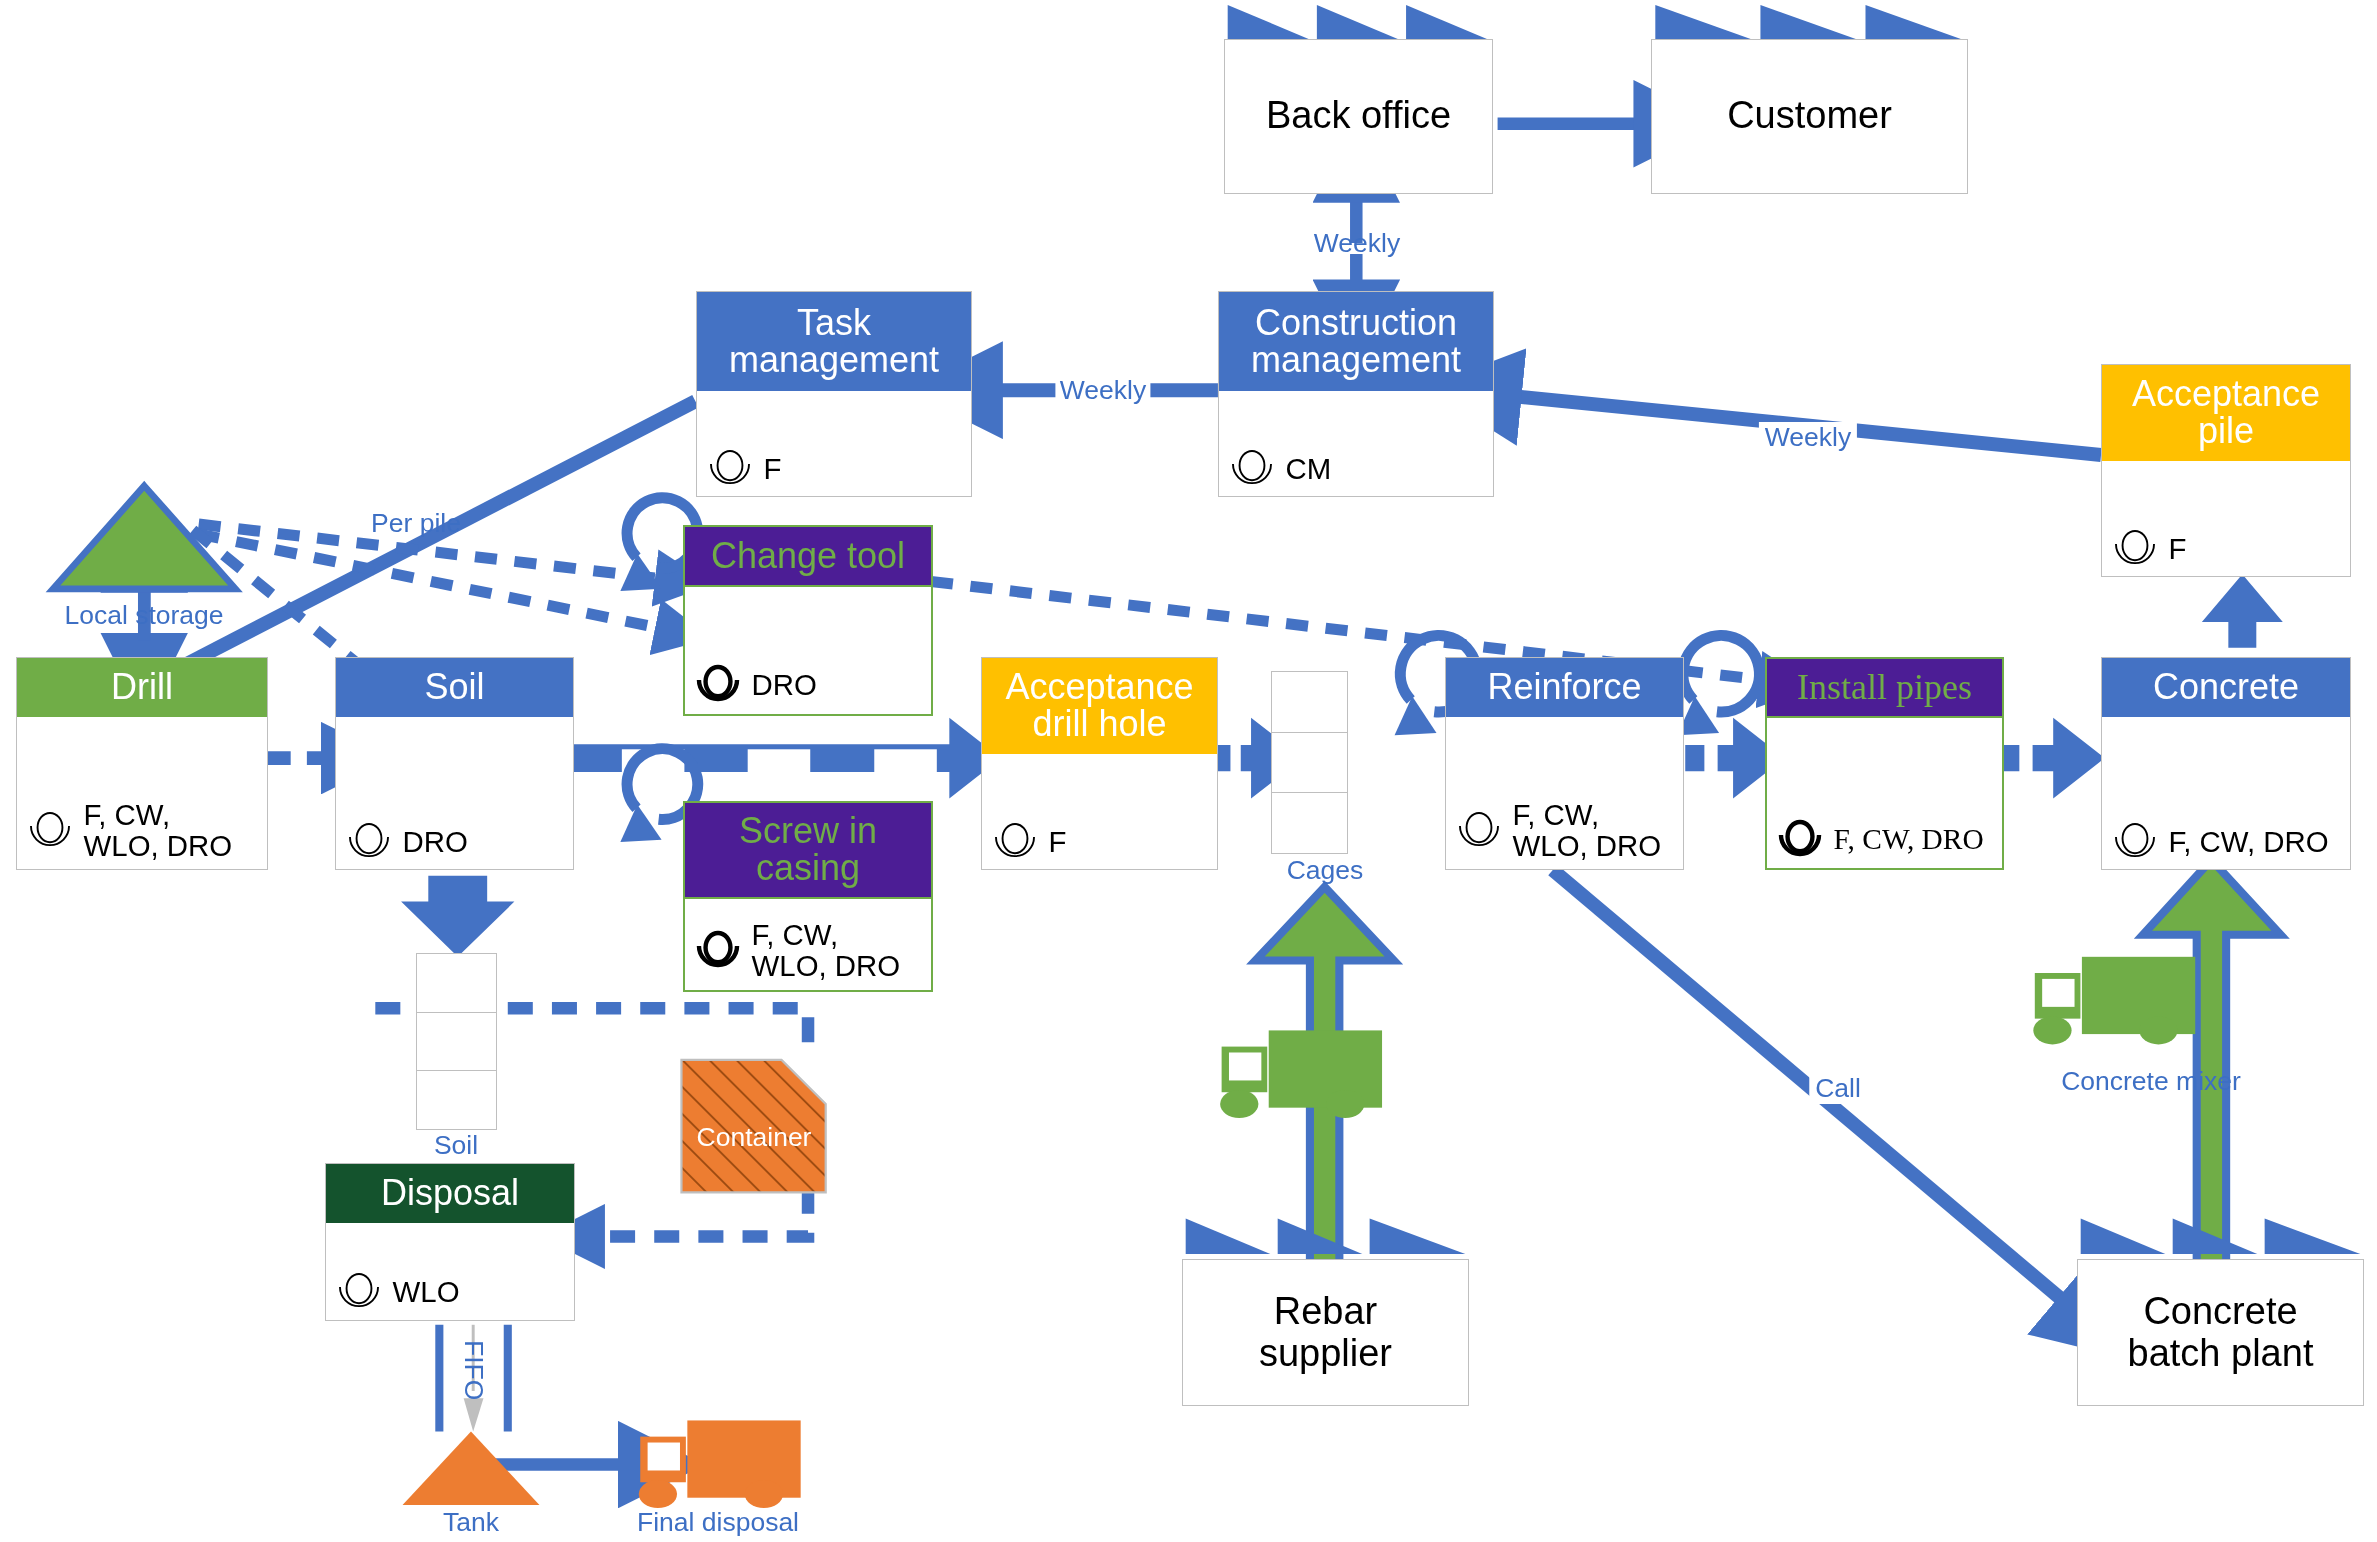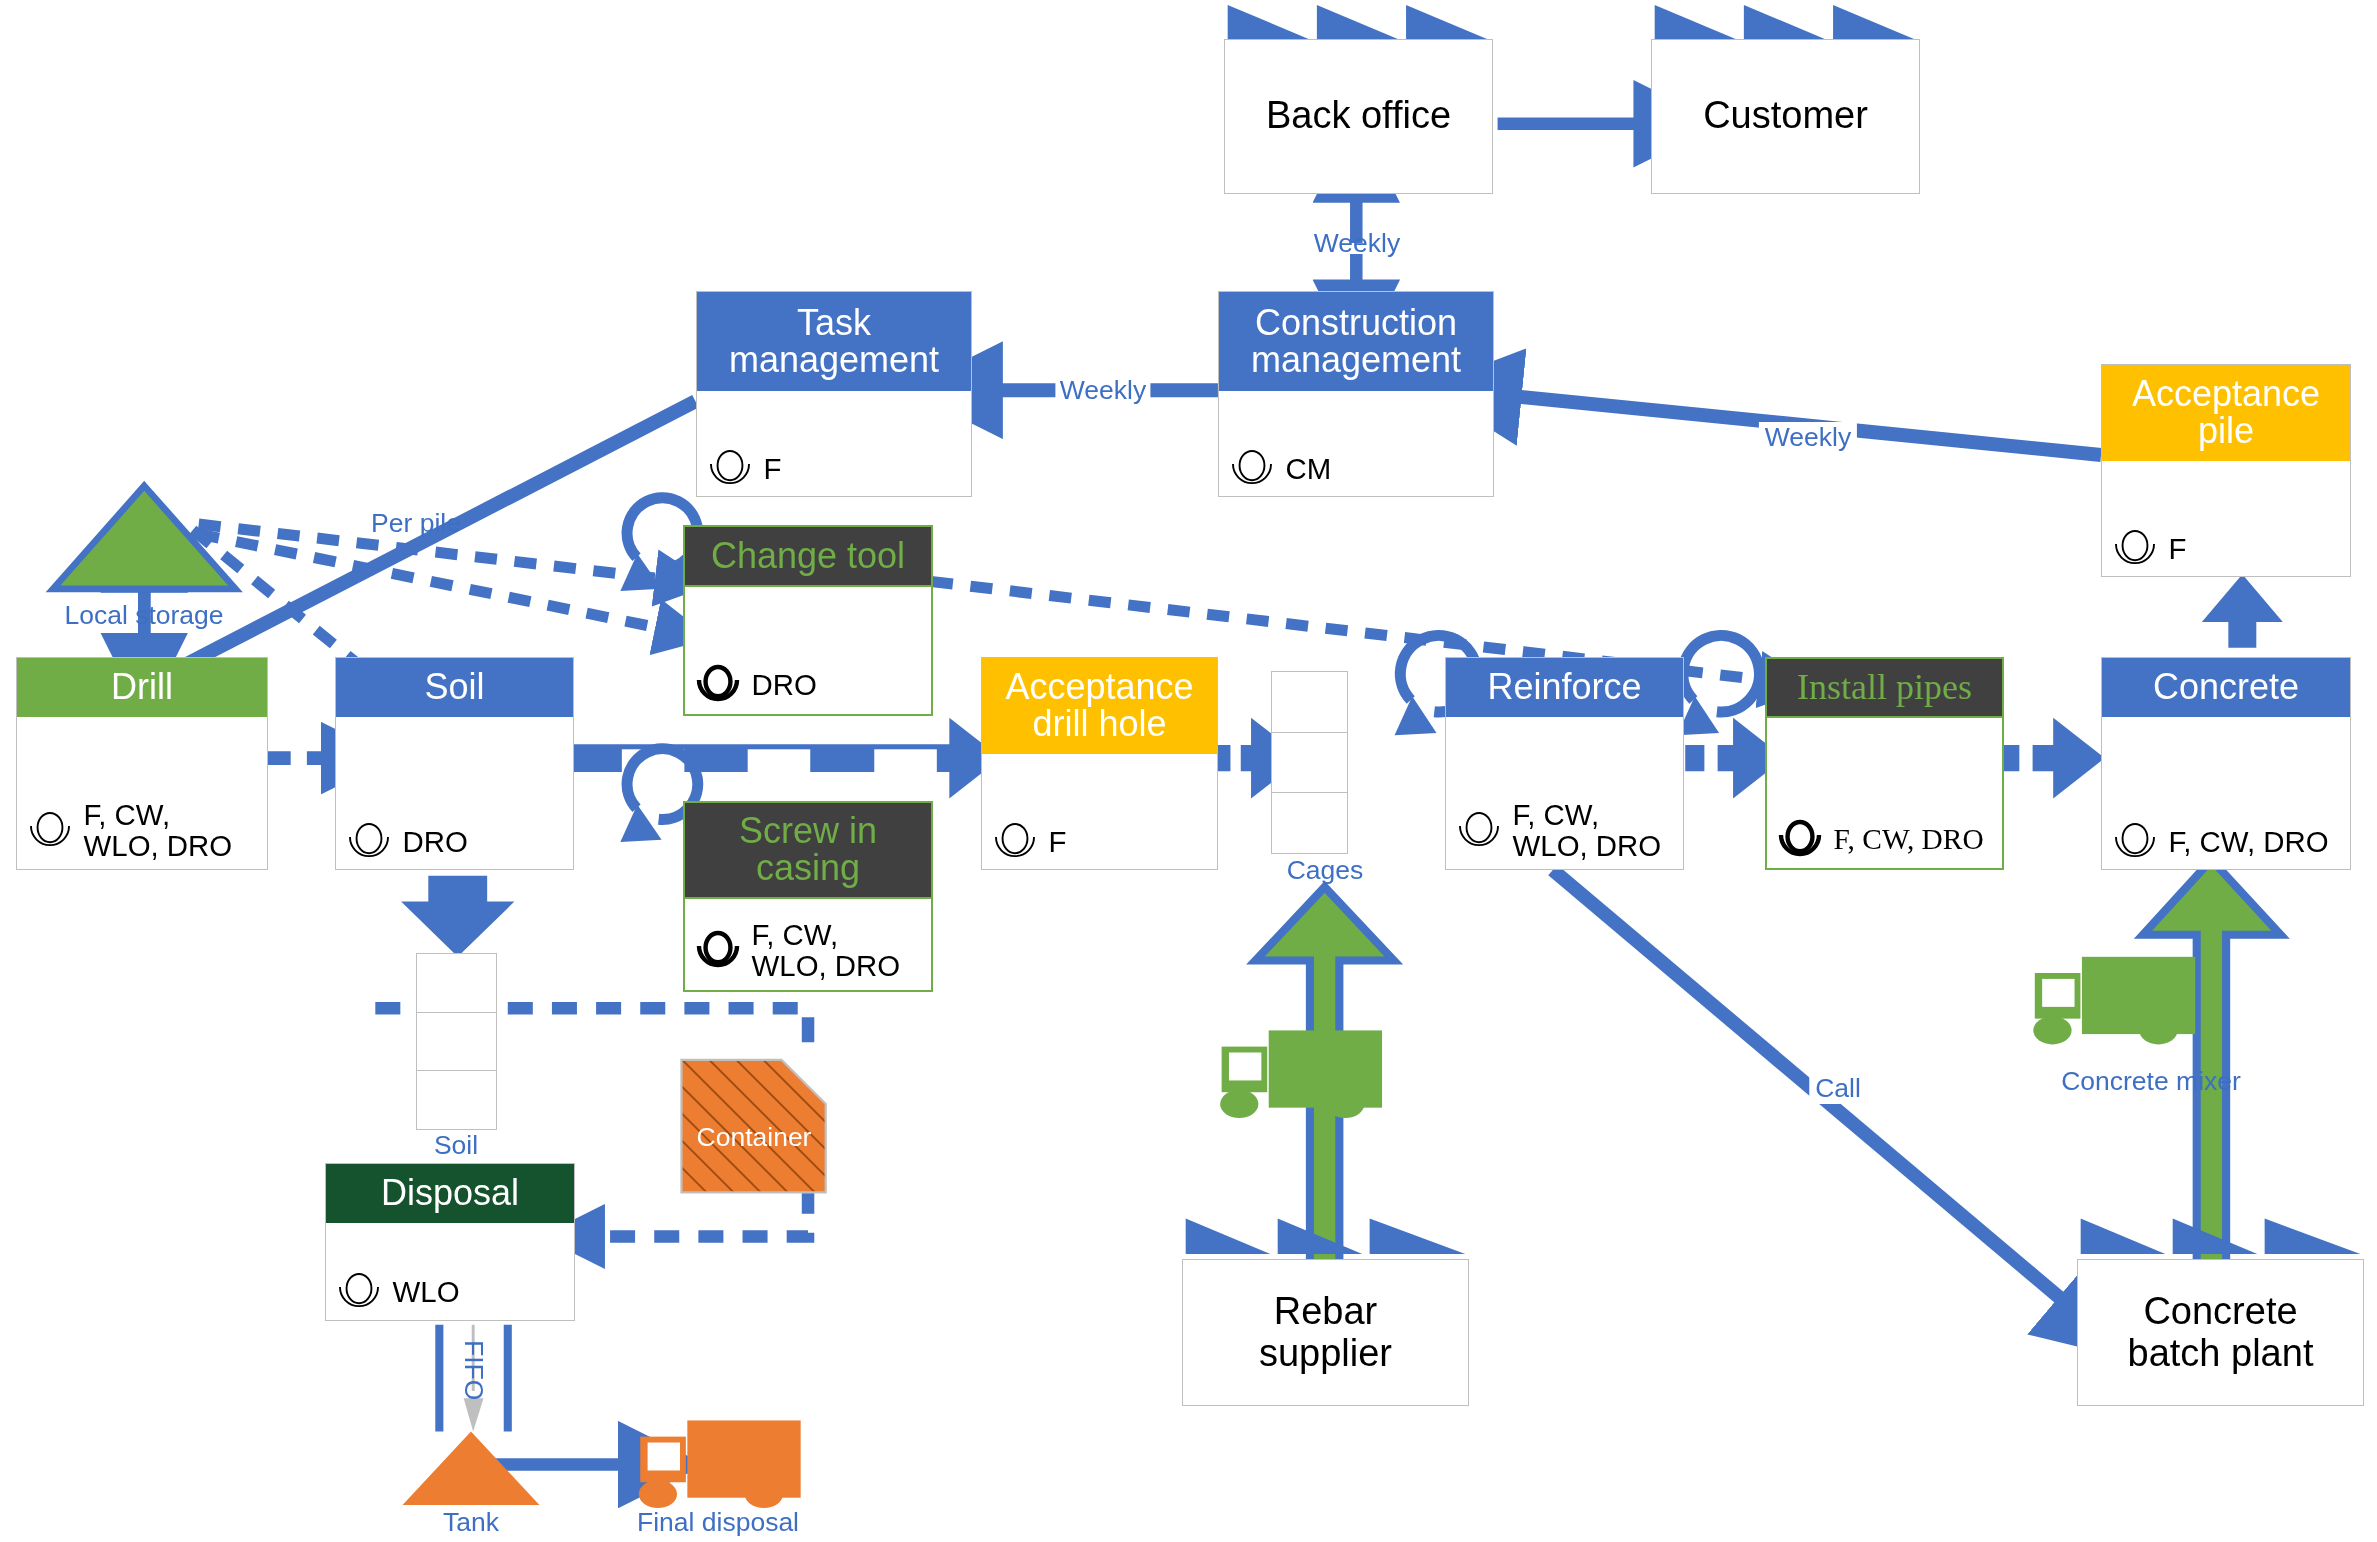--- a/index.html
+++ b/index.html
@@ -15,21 +15,21 @@
   .pbox .res{position:absolute;left:10.3px;bottom:7.4px;display:flex;align-items:center;gap:10.3px;}
   .res .rtxt{font-size:29.4px;color:#000;line-height:1.06;white-space:pre-line;}
 
   .hdr-blue{background:#4472C4;}
   .hdr-green{background:#70AD47;}
   .hdr-orange{background:#14532d;}
   .hdr-amber{background:#FFC000;}
 
   
   .gbox{border:2.9px solid #70AD47;}
-  .gbox .hdr{background:#404040;color:#70AD47;border-bottom:2.9px solid #70AD47;}
+  .gbox .hdr{background:#4c1d95;color:#70AD47;border-bottom:2.9px solid #70AD47;}
 
   
   .ext{position:absolute;}
   .ext .roof{position:absolute;left:0;top:0;width:100%;height:38px;}
   .ext .bx{position:absolute;left:0;top:37px;width:100%;box-sizing:border-box;
            background:#fff;border:1.5px solid #bfbfbf;display:flex;align-items:center;
            justify-content:center;text-align:center;font-size:38px;color:#000;line-height:1.08;}
 
   
   .buf{position:absolute;box-sizing:border-box;display:flex;flex-direction:column;}
@@ -180,21 +180,21 @@
 
   <div class="ext" style="left:1224px;top:1.5px;width:269px;height:191px;">
     <svg class="roof" viewBox="0 0 365 52" preserveAspectRatio="none">
       <path d="M5,52 L5,4 L118,52 Z" fill="#4472C4"></path>
       <path d="M126,52 L126,4 L239,52 Z" fill="#4472C4"></path>
       <path d="M247,52 L247,4 L360,52 Z" fill="#4472C4"></path>
     </svg>
     <div class="bx" style="height:155px;">Back office</div>
   </div>
 
-  <div class="ext" style="left:1651px;top:1.5px;width:269px;height:191px;">
+  <div class="ext" style="left:1651px;top:1.5px;width:269px;height:191px;padding-left:48px;">
     <svg class="roof" viewBox="0 0 365 52" preserveAspectRatio="none">
       <path d="M5,52 L5,4 L118,52 Z" fill="#4472C4"></path>
       <path d="M126,52 L126,4 L239,52 Z" fill="#4472C4"></path>
       <path d="M247,52 L247,4 L360,52 Z" fill="#4472C4"></path>
     </svg>
     <div class="bx" style="height:155px;">Customer</div>
   </div>
 
   <div class="ext" style="left:1182px;top:1216px;width:287px;height:193px;">
     <svg class="roof" viewBox="0 0 390 60" preserveAspectRatio="none">

